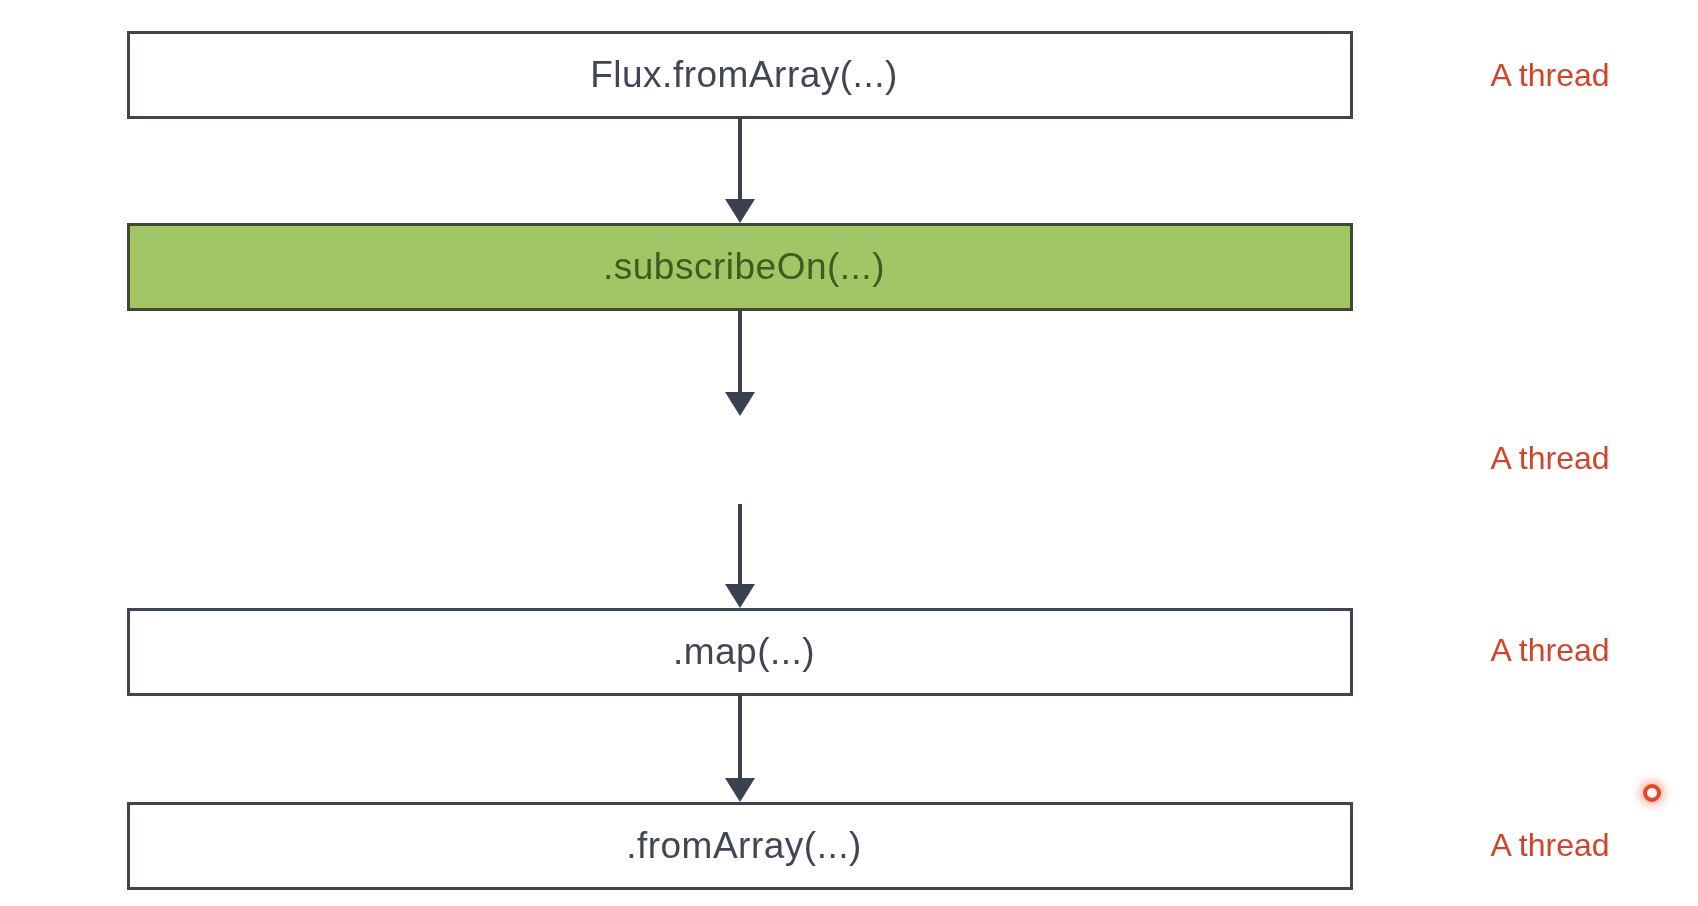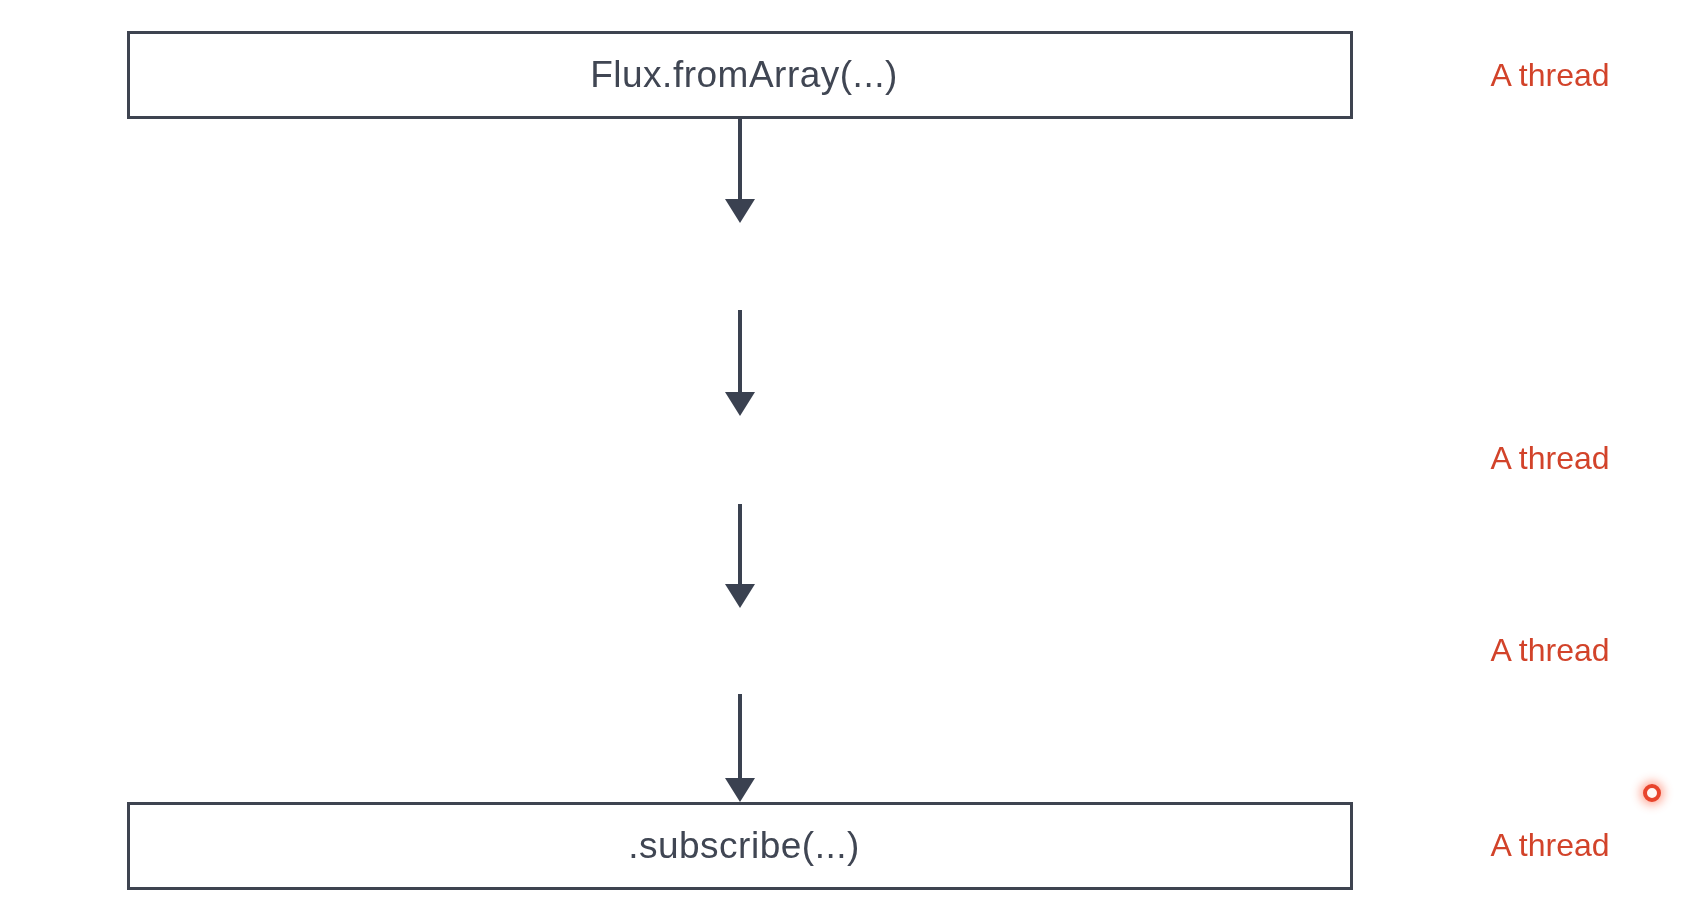--- a/index.html
+++ b/index.html
@@ -83,25 +83,31 @@
 </style>
 </head>
 <body>
 
 <div class="canvas">
 
   <div class="node" style="top:31px">
     <span>Flux.fromArray(...)</span>
   </div>
 
+  <div class="node highlight" style="top:223px">
+    <span>.subscribeOn(...)</span>
+  </div>
 
 
+  <div class="node" style="top:608px">
+    <span>.map(...)</span>
+  </div>
 
   <div class="node" style="top:802px">
-    <span>.subscribe(...)</span>
+    <span>.fromArray(...)</span>
   </div>
 
   <div>
     <div class="arrow-line" style="top:119px;height:82px"></div>
     <div class="arrow-head" style="top:199px"></div>
   </div>
 
   <div>
     <div class="arrow-line" style="top:310px;height:84px"></div>
     <div class="arrow-head" style="top:392px"></div>

